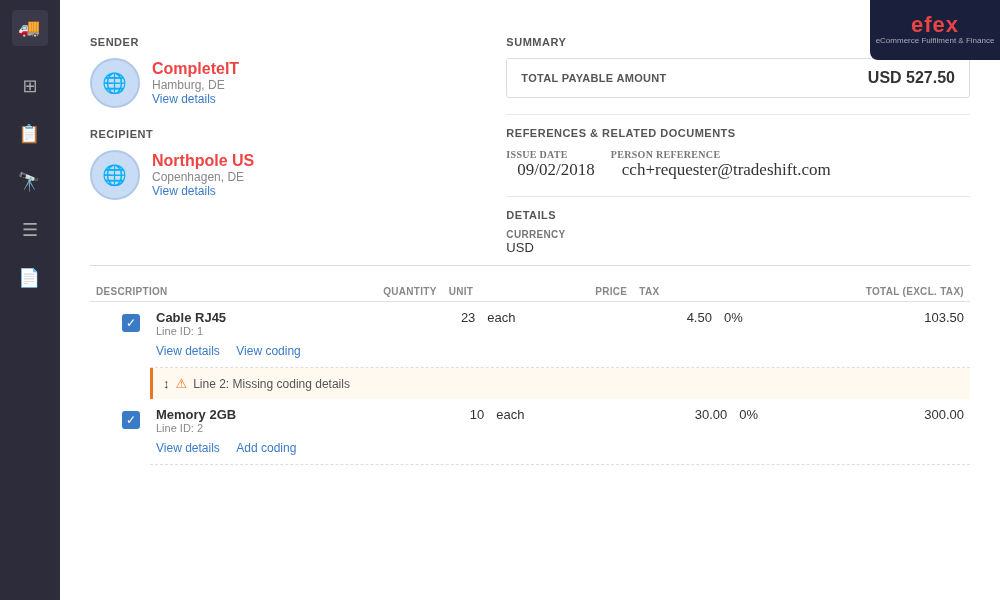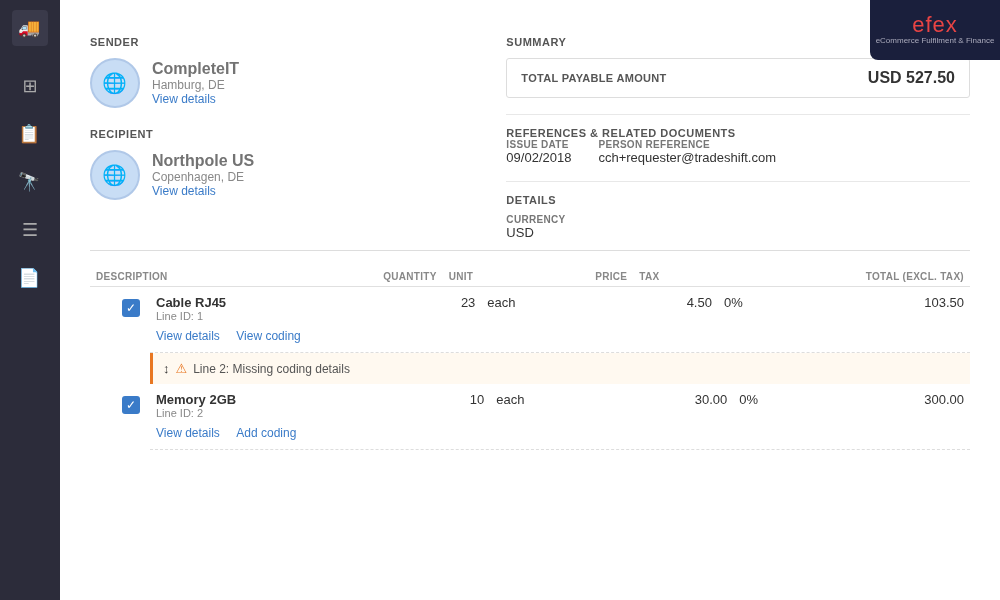--- a/index.html
+++ b/index.html
@@ -58,21 +58,21 @@
       background: #1a1f3c;
       display: flex;
       flex-direction: column;
       align-items: center;
       justify-content: center;
       color: #fff;
       border-bottom-left-radius: 8px;
     }
     .efex-logo .efex-text {
       font-size: 22px;
-      font-weight: normal;
+      font-weight: bold;
       letter-spacing: 1px;
       line-height: 1;
     }
     .efex-logo .efex-text span { color: #e84444; }
     .efex-logo .efex-sub {
       font-size: 8px;
       color: #aab;
       text-align: center;
       line-height: 1.3;
     }
@@ -116,21 +116,21 @@
       justify-content: center;
       font-size: 20px;
       color: #3a7bc8;
       flex-shrink: 0;
       border: 2px solid #b0c8e8;
       overflow: hidden;
     }
     .entity-info .entity-name {
       font-size: 16px;
       font-weight: bold;
-      color: #737373;
+      color: #ef4444;
     }
     .entity-info .entity-location {
       font-size: 12px;
       color: #888;
     }
     .entity-info .entity-link {
       font-size: 12px;
       color: #3a7bc8;
       cursor: pointer;
     }
@@ -159,39 +159,42 @@
       font-weight: bold;
       color: #333;
     }
 
     .refs-label {
       font-size: 11px;
       font-weight: bold;
       color: #555;
       text-transform: uppercase;
       letter-spacing: 0.5px;
+      margin-bottom: 10px;
       border-top: 1px solid #e8e8e8;
       padding-top: 12px;
     }
 
     .refs-grid {
       display: flex;
-      gap: 27px;
+      gap: 16px;
       margin-bottom: 16px;
+      font-family: Liberation Serif, serif;
     }
     .refs-grid .ref-item .ref-key {
       font-size: 10px;
       font-weight: bold;
       color: #777;
       text-transform: uppercase;
       letter-spacing: 0.3px;
     }
     .refs-grid .ref-item .ref-val {
-      font-size: 13px;
+      font-size: 17px;
       color: #333;
+      margin-left: 11px;
     }
 
     .details-label {
       font-size: 11px;
       font-weight: bold;
       color: #555;
       text-transform: uppercase;
       letter-spacing: 0.5px;
       margin-bottom: 8px;
       border-top: 1px solid #e8e8e8;

